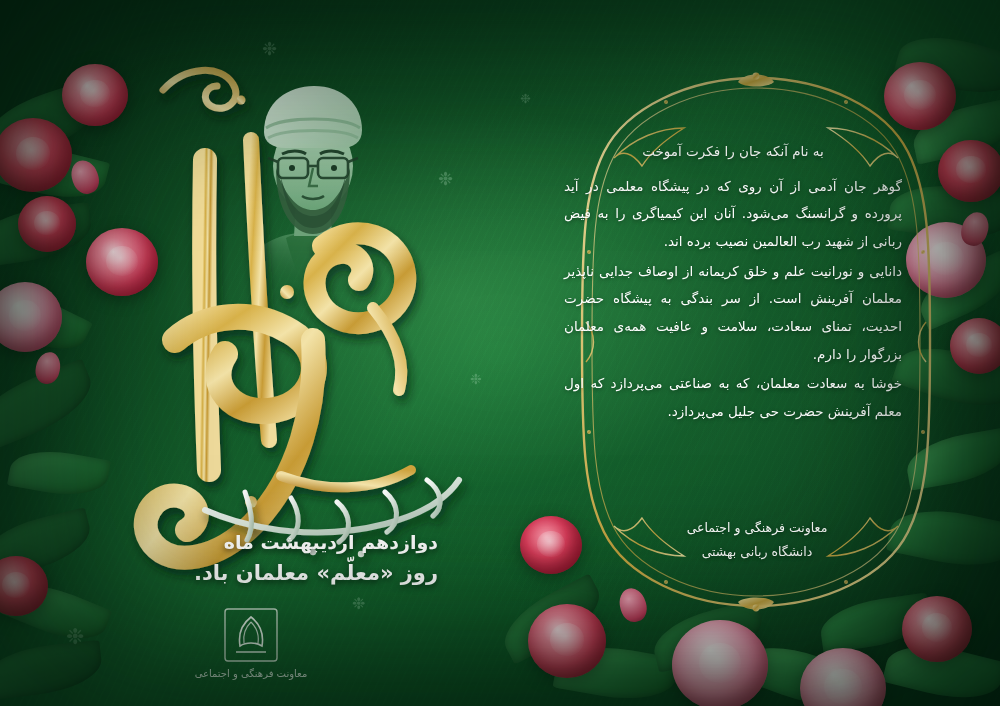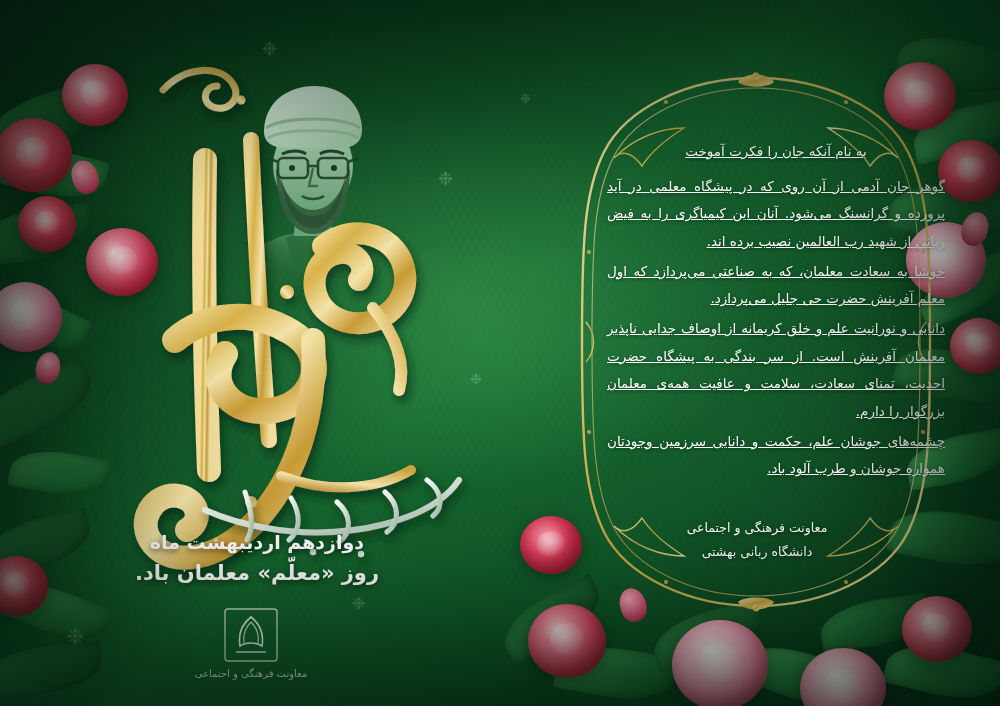--- a/index.html
+++ b/index.html
@@ -113,24 +113,24 @@
     top: 62px;
     width: 170px;
     height: 230px;
     z-index: 10;
     pointer-events: none;
   }
 
   
   .headline {
     position: absolute;
-    left: 92px;
+    left: 108px;
     top: 528px;
     width: 330px;
-    text-align: center;
+    text-align: right;
     z-index: 20;
     direction: rtl;
   }
   .headline .line1 {
     color: #fefefe;
     font-size: 19px;
     font-weight: bold;
     letter-spacing: 0;
     line-height: 1.5;
     text-shadow: 0 2px 6px rgba(0,0,0,0.6);
@@ -171,31 +171,30 @@
     position: absolute;
     left: 556px;
     top: 72px;
     width: 400px;
     height: 540px;
     z-index: 15;
   }
   .frame svg { display:block; }
   .poem {
     position: absolute;
-    left: 607px;
+    left: 564px;
     top: 138px;
     width: 338px;
     z-index: 18;
     direction: rtl;
     text-align: justify;
     color: #ffffff;
     font-size: 13.5px;
     line-height: 2.05;
     text-shadow: 0 1px 4px rgba(0,0,0,0.45);
-    text-decoration: underline;
   }
   .poem .intro {
     text-align: center;
     margin-bottom: 7px;
     font-size: 13.5px;
   }
   .poem p {
     margin: 0 0 2px 0;
   }
   .signature {
@@ -497,23 +496,22 @@
           <circle cx="367" cy="180" r="2"></circle>
         <circle cx="33" cy="360" r="2"></circle>
           <circle cx="367" cy="360" r="2"></circle>
       </g>
     </svg>
   </div>
 
   <div class="poem">
     <div class="intro">به نام آنکه جان را فکرت آموخت</div>
     <p>گوهر جان آدمی از آن روی که در پیشگاه معلمی در آید پرورده و گرانسنگ می‌شود. آنان این کیمیاگری را به فیض ربانی از شهید رب العالمین نصیب برده اند.</p>
+    <p>دانایی و نورانیت علم و خلق کریمانه از اوصاف جدایی ناپذیر معلمان آفرینش است. از سر بندگی به پیشگاه حضرت احدیت، تمنای سعادت، سلامت و عافیت همه‌ی معلمان بزرگوار را دارم.</p>
     <p>خوشا به سعادت معلمان، که به صناعتی می‌پردازد که اول معلم آفرینش حضرت حی جلیل می‌پردازد.</p>
-    <p>دانایی و نورانیت علم و خلق کریمانه از اوصاف جدایی ناپذیر معلمان آفرینش است. از سر بندگی به پیشگاه حضرت احدیت، تمنای سعادت، سلامت و عافیت همه‌ی معلمان بزرگوار را دارم.</p>
-    <p>چشمه‌های جوشان علم، حکمت و دانایی سرزمین وجودتان همواره جوشان و طرب آلود باد.</p>
   </div>
 
   <div class="signature">
     <div>معاونت فرهنگی و اجتماعی</div>
     <div>دانشگاه ربانی بهشتی</div>
   </div>
 
   <div class="vignette"></div>
 </div>
 

